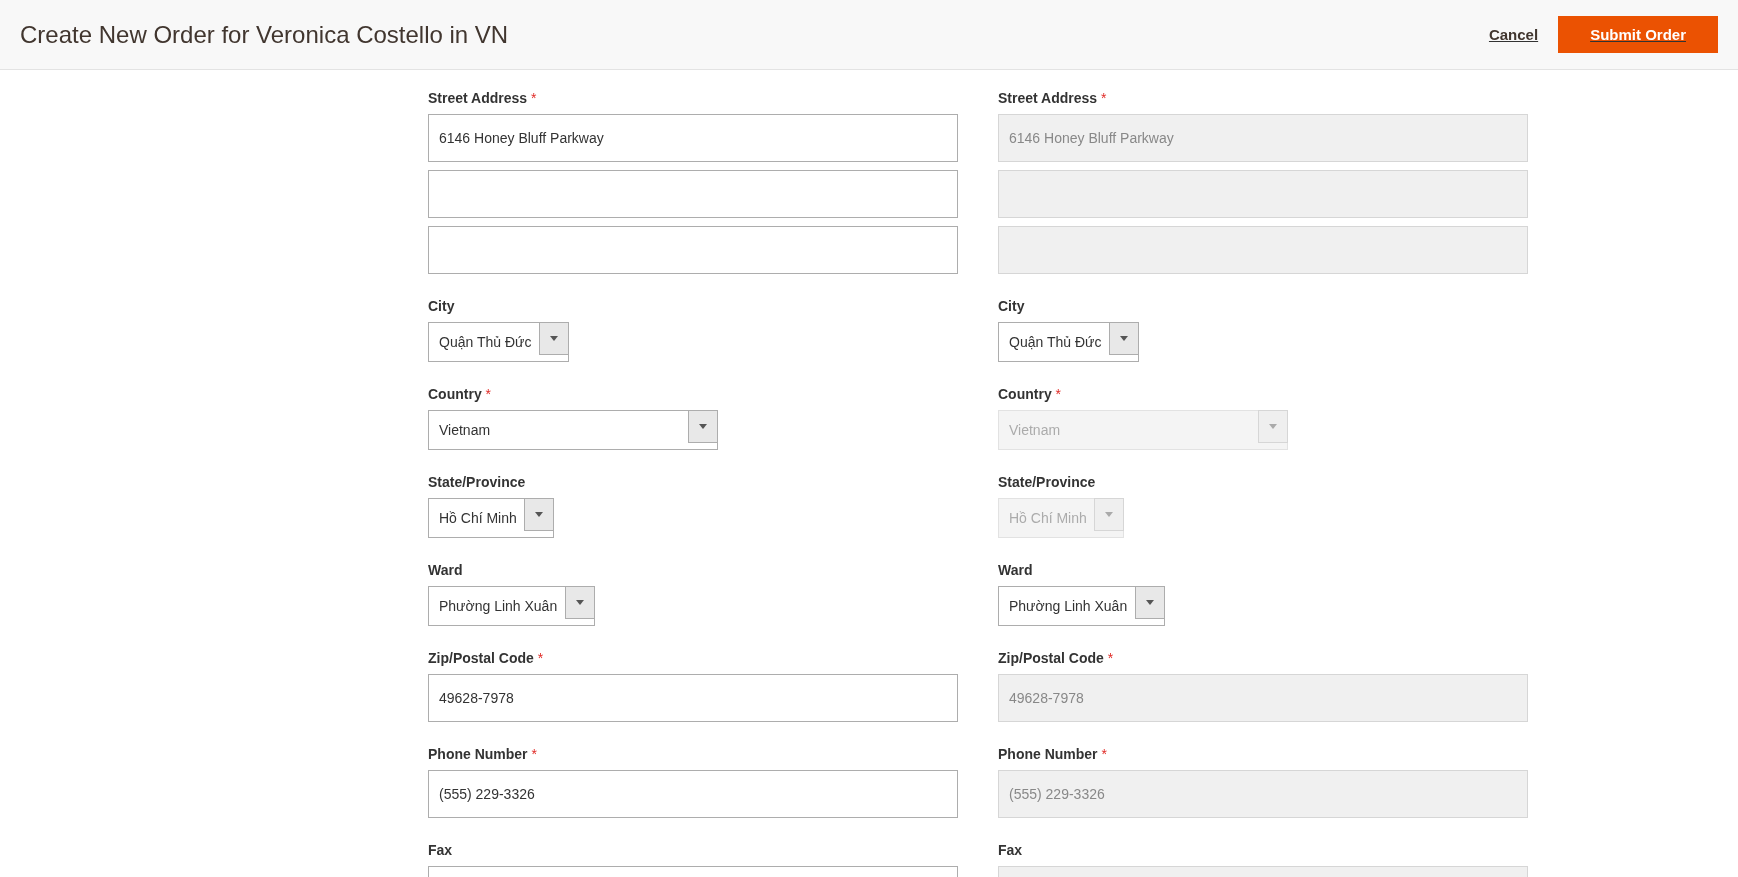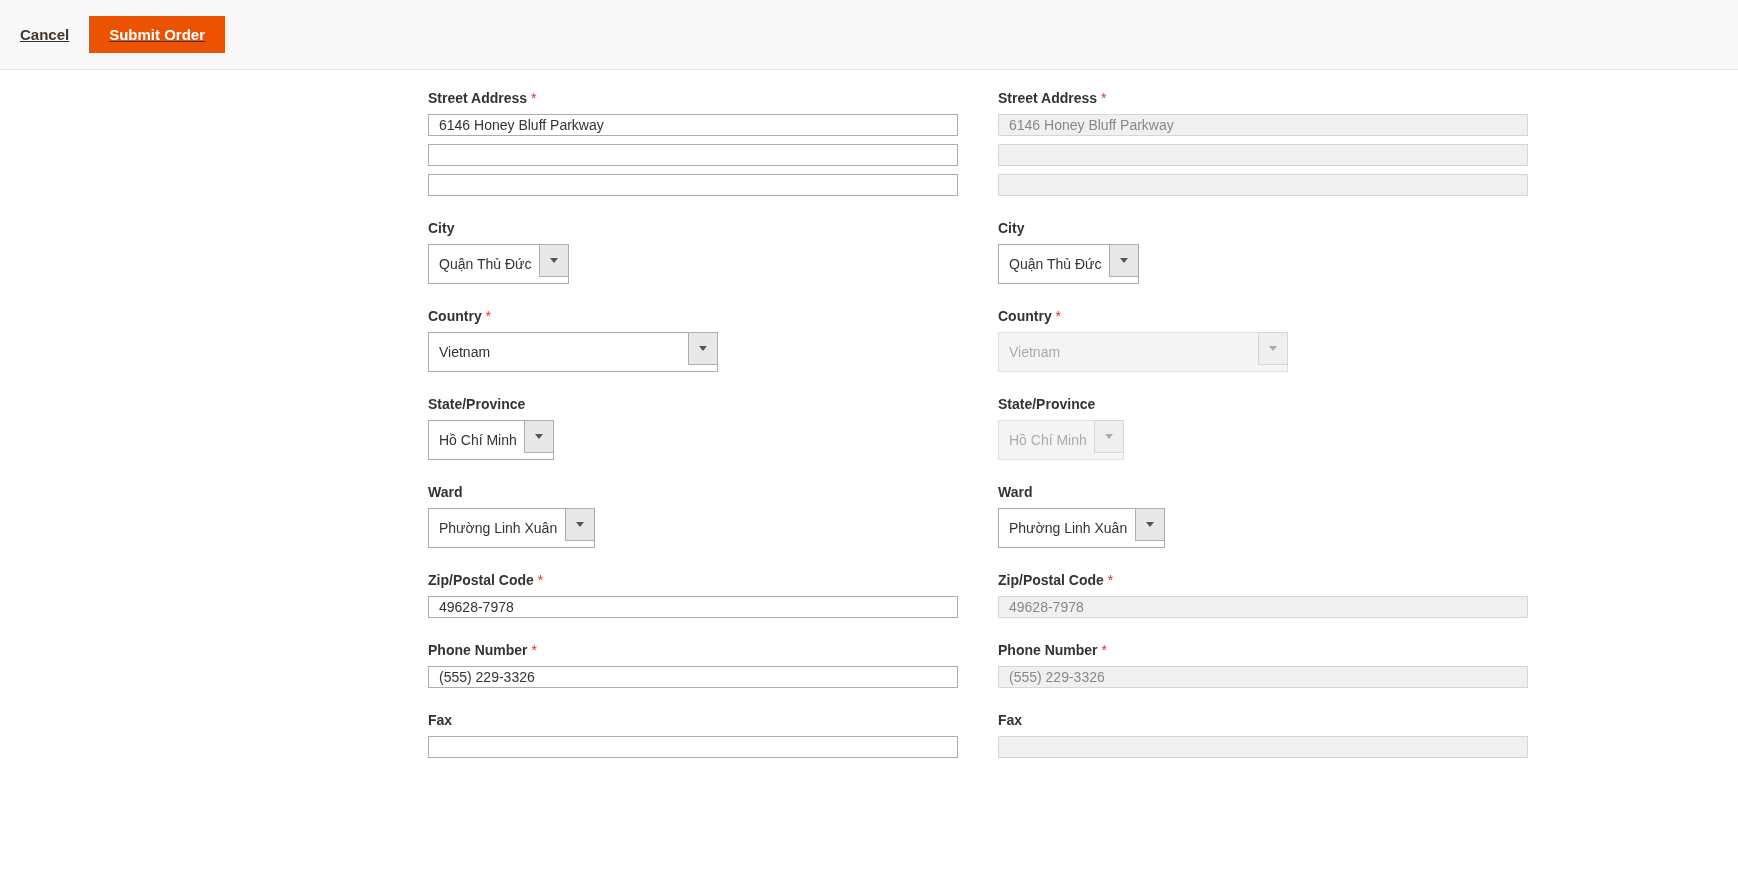--- a/index.html
+++ b/index.html
@@ -35,21 +35,21 @@
     .cancel-link {
       color: #41362f;
       font-size: 15px;
       cursor: pointer;
       font-weight: 600;
     }
     .submit-btn {
       background: #eb5202;
       color: #fff;
       border: none;
-      padding: 10px 20px;
+      padding: 10px 32px;
       font-size: 15px;
       font-weight: 600;
       cursor: pointer;
     }
     .form-container {
       display: flex;
       padding: 20px 0;
       gap: 40px;
       margin-left: 428px;
       margin-right: 20px;
@@ -68,21 +68,21 @@
       color: #333;
       margin-bottom: 8px;
     }
     .required::after {
       content: " *";
       color: #e02b27;
       font-weight: normal;
     }
     .text-input {
       width: 100%;
-      height: 22px;
+      height: 48px;
       padding: 6px 10px;
       border: 1px solid #adadad;
       font-size: 14px;
       color: #333;
       background: #fff;
     }
     .text-input:disabled {
       background: #f0f0f0;
       color: #888;
       border-color: #d6d6d6;
@@ -148,20 +148,21 @@
       border-top: 5px solid #555;
     }
     .select-arrow.disabled::after {
       border-top-color: #aaa;
     }
   </style>
 </head>
 <body>
 
 <div class="header">
+  <h1 class="page-title">Create New Order for Veronica Costello in VN</h1>
   <div class="header-actions">
     <span class="cancel-link">Cancel</span>
     <button class="submit-btn">Submit Order</button>
   </div>
 </div>
 
 <div class="form-container">
 
   <div class="form-column">
 

